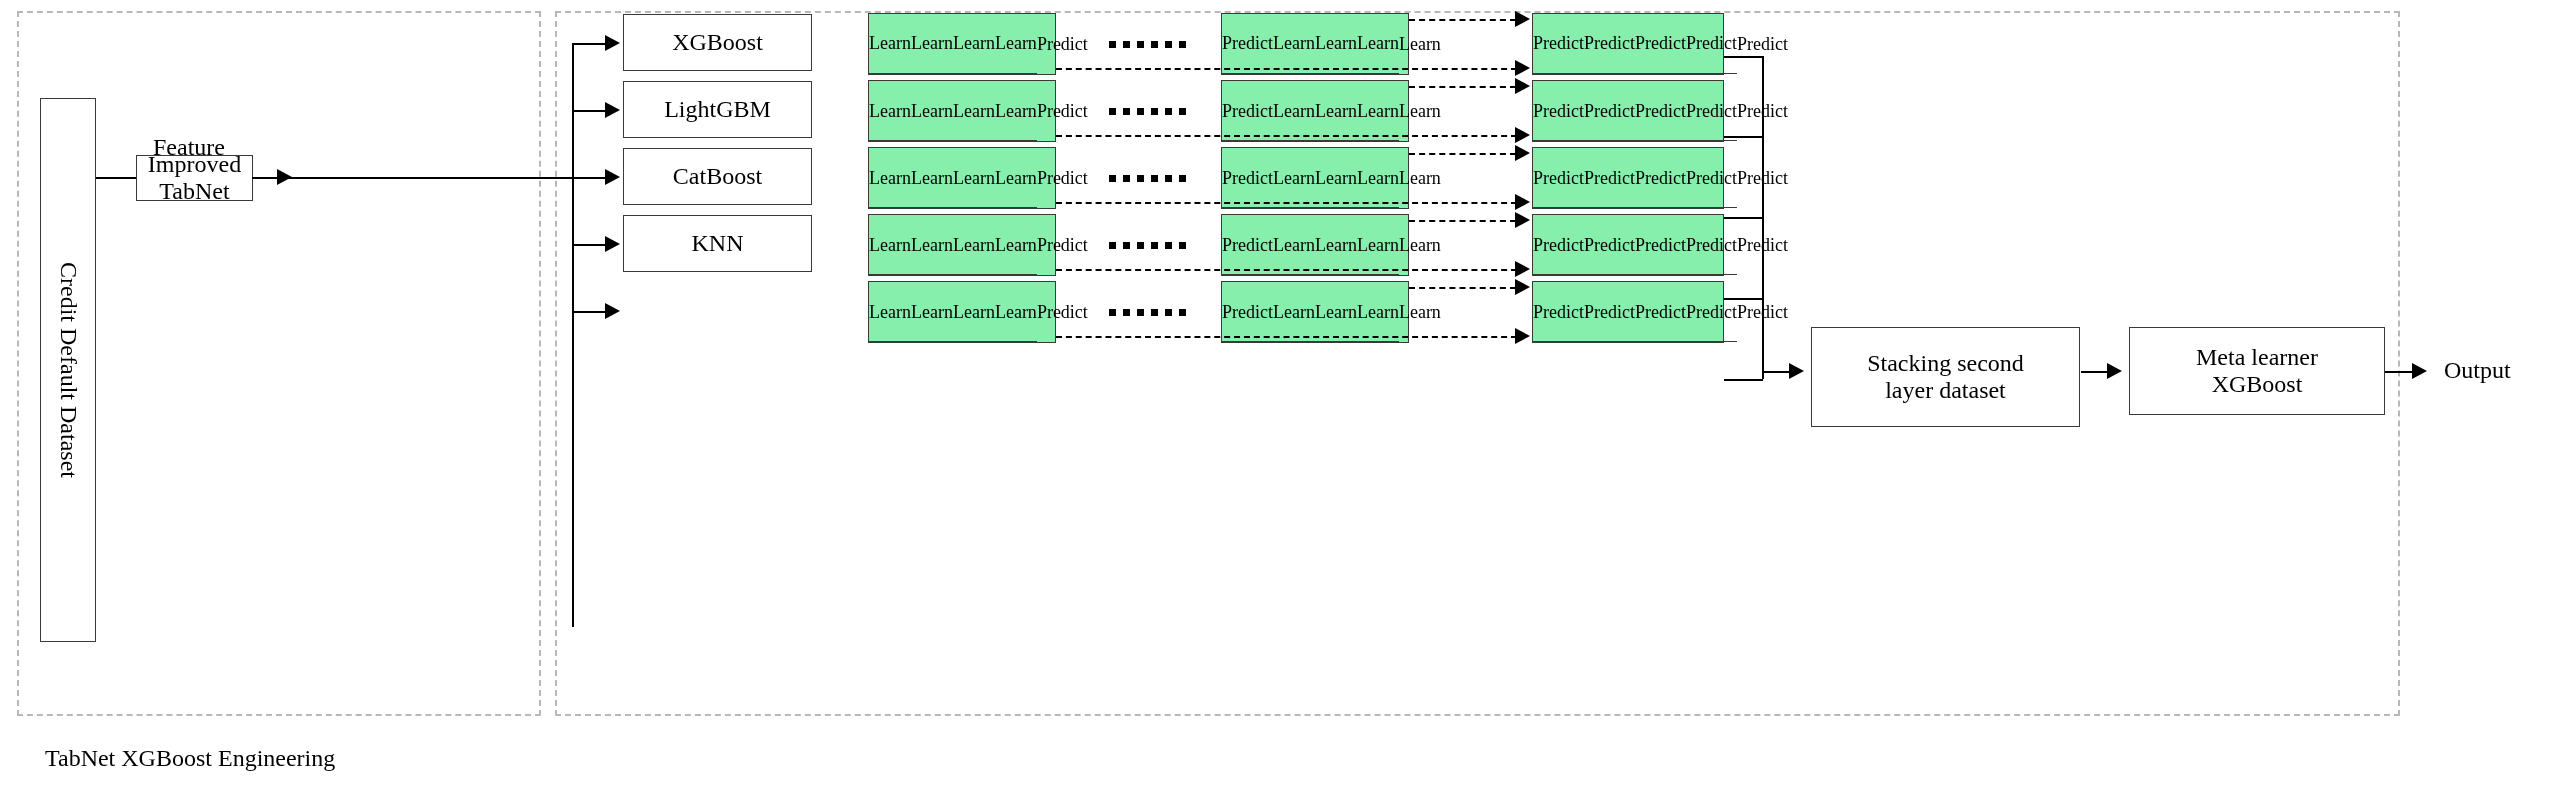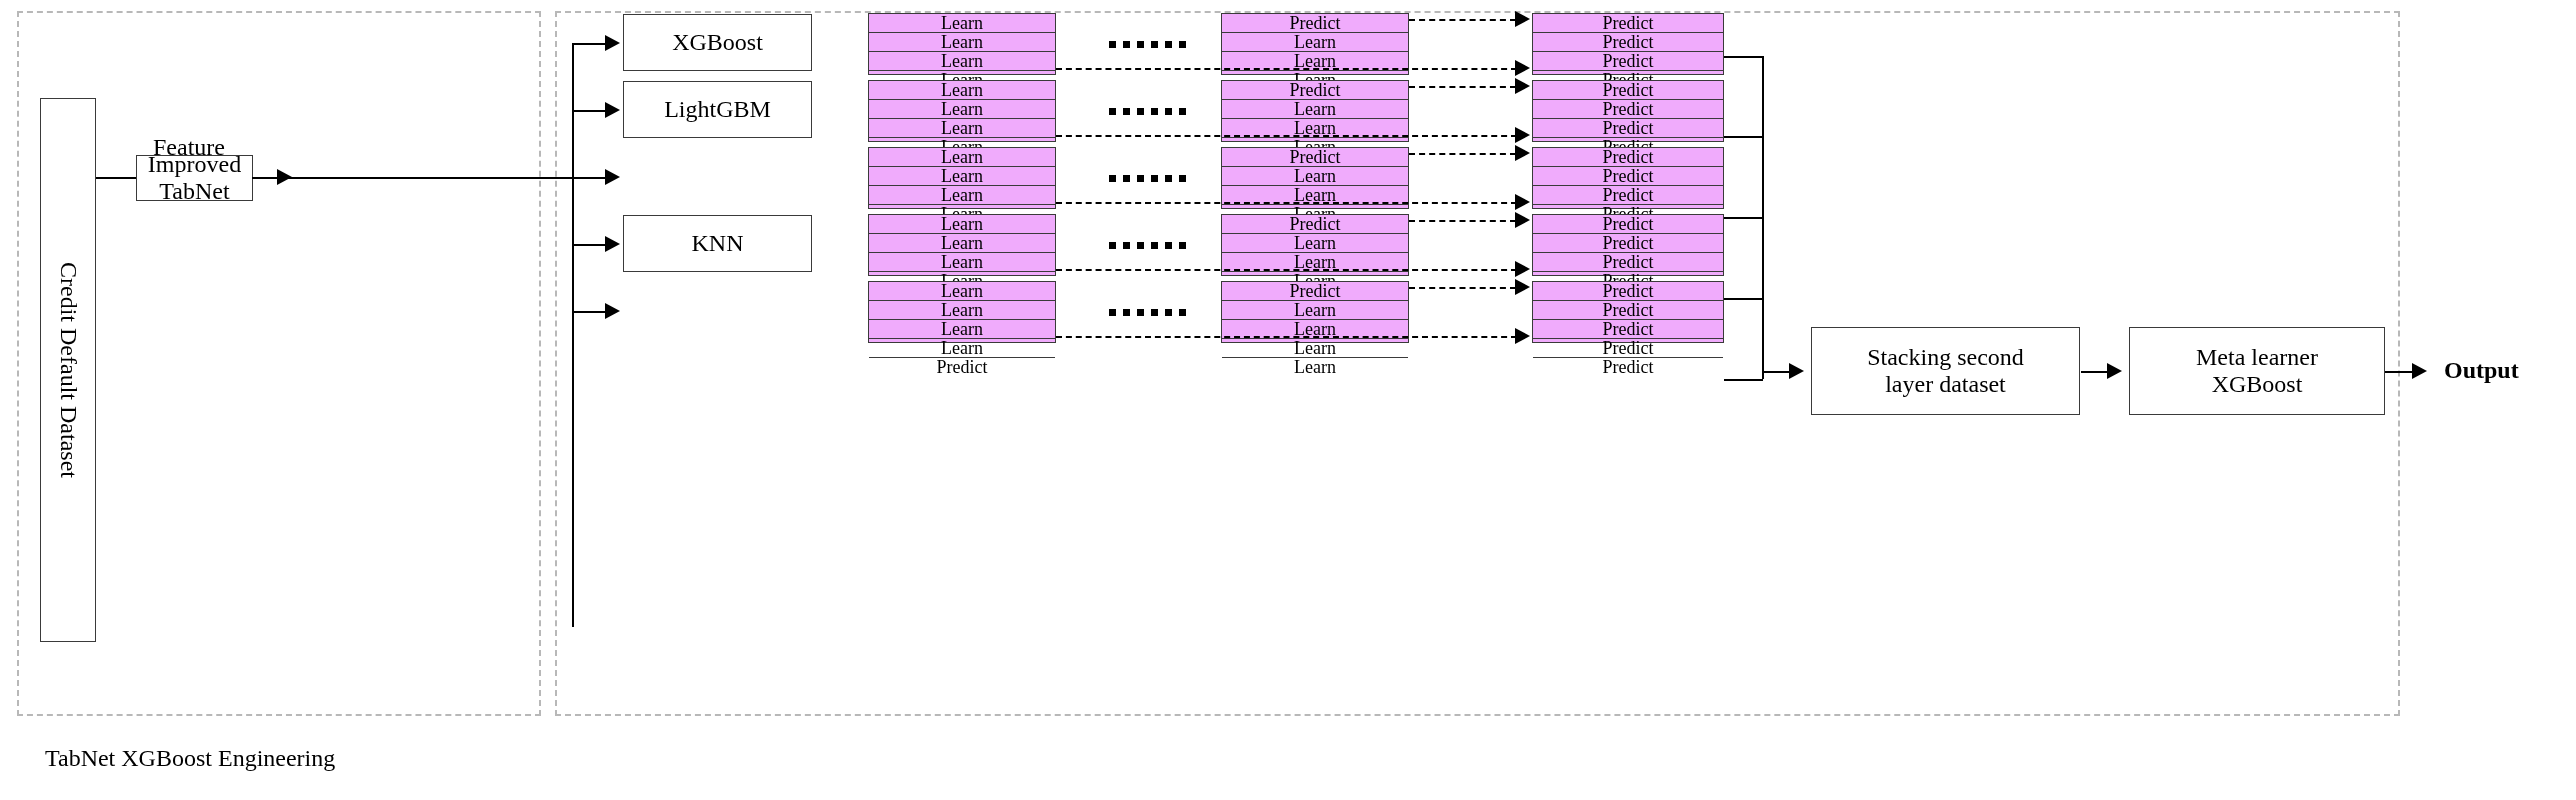--- a/index.html
+++ b/index.html
@@ -14,22 +14,22 @@
   .box{position:absolute;border:1.6px solid #3a3a3a;box-sizing:border-box;background:#fff;
        display:flex;align-items:center;justify-content:center;text-align:center;line-height:1.12;}
 
   
   .vbox{position:absolute;border:1.6px solid #3a3a3a;box-sizing:border-box;background:#fff;}
   .vbox span{position:absolute;left:50%;top:50%;white-space:nowrap;
              transform:translate(-50%,-50%) rotate(90deg);transform-origin:center center;
              font-size:24px;}
 
   
-  .fold{position:absolute;border:1.6px solid #3a3a3a;box-sizing:border-box;background:#f0abfc;
-        display:flex;flex-direction:column;}
+  .fold{position:absolute;border:1.6px solid #3a3a3a;box-sizing:border-box;background:#86efac;
+        display:flex;flex-direction:row;}
   .fold .cell{flex:1 1 0;border-bottom:0.8px solid #3a3a3a;display:flex;align-items:center;
               justify-content:center;font-size:18px;line-height:1;}
   .fold .cell:last-child{border-bottom:none;}
 
   
   .lbl{position:absolute;white-space:nowrap;}
   .cap{font-size:24px;}
   .edge-lbl{font-size:24px;text-align:center;}
 
   
@@ -83,20 +83,23 @@
 
   <div class="hline" style="left:572px;top:311px;width:36px;"></div>
   <div class="arrow" style="left:605px;top:303px;"></div>
 
   <div class="box" style="left:623px;top:14px;width:189px;height:57px;font-size:24px;">
     <span>XGBoost</span>
   </div>
   <div class="box" style="left:623px;top:81px;width:189px;height:57px;font-size:24px;">
     <span>LightGBM</span>
   </div>
+  <div class="box" style="left:623px;top:148px;width:189px;height:57px;font-size:24px;">
+    <span>CatBoost</span>
+  </div>
   <div class="box" style="left:623px;top:215px;width:189px;height:57px;font-size:24px;">
     <span>KNN</span>
   </div>
 
   <div class="fold" style="left:868px;top:12.6px;width:188px;height:62px;">
     <div class="cell">Learn</div>
     <div class="cell">Learn</div>
     <div class="cell">Learn</div>
     <div class="cell">Learn</div>
     <div class="cell">Predict</div>
@@ -267,31 +270,31 @@
 
   <div class="hline" style="left:1724px;top:56px;width:39px;"></div>
   <div class="hline" style="left:1724px;top:136px;width:39px;"></div>
   <div class="hline" style="left:1724px;top:217px;width:39px;"></div>
   <div class="hline" style="left:1724px;top:298px;width:39px;"></div>
   <div class="hline" style="left:1724px;top:379px;width:39px;"></div>
   <div class="vline" style="left:1762px;top:56px;height:323px;"></div>
   <div class="hline" style="left:1762px;top:371px;width:30px;"></div>
   <div class="arrow" style="left:1789px;top:363px;"></div>
 
-  <div class="box" style="left:1811px;top:327px;width:269px;height:88px;font-size:24px;">
+  <div class="box" style="left:1811px;top:327px;width:269px;height:100px;font-size:24px;">
     <span>Stacking second<br>layer dataset</span>
   </div>
 
   <div class="hline" style="left:2081px;top:371px;width:30px;"></div>
   <div class="arrow" style="left:2107px;top:363px;"></div>
 
   <div class="box" style="left:2129px;top:327px;width:256px;height:88px;font-size:24px;">
     <span>Meta learner<br>XGBoost</span>
   </div>
 
   <div class="hline" style="left:2385px;top:371px;width:30px;"></div>
   <div class="arrow" style="left:2412px;top:363px;"></div>
 
-  <div class="lbl" style="left:2444px;top:357px;font-size:24px;font-weight:bold;">Output</div>
+  <div class="lbl" style="left:2444px;top:357px;font-size:24px;">Output</div>
 
 
 </div>
 
 
 </body></html>

